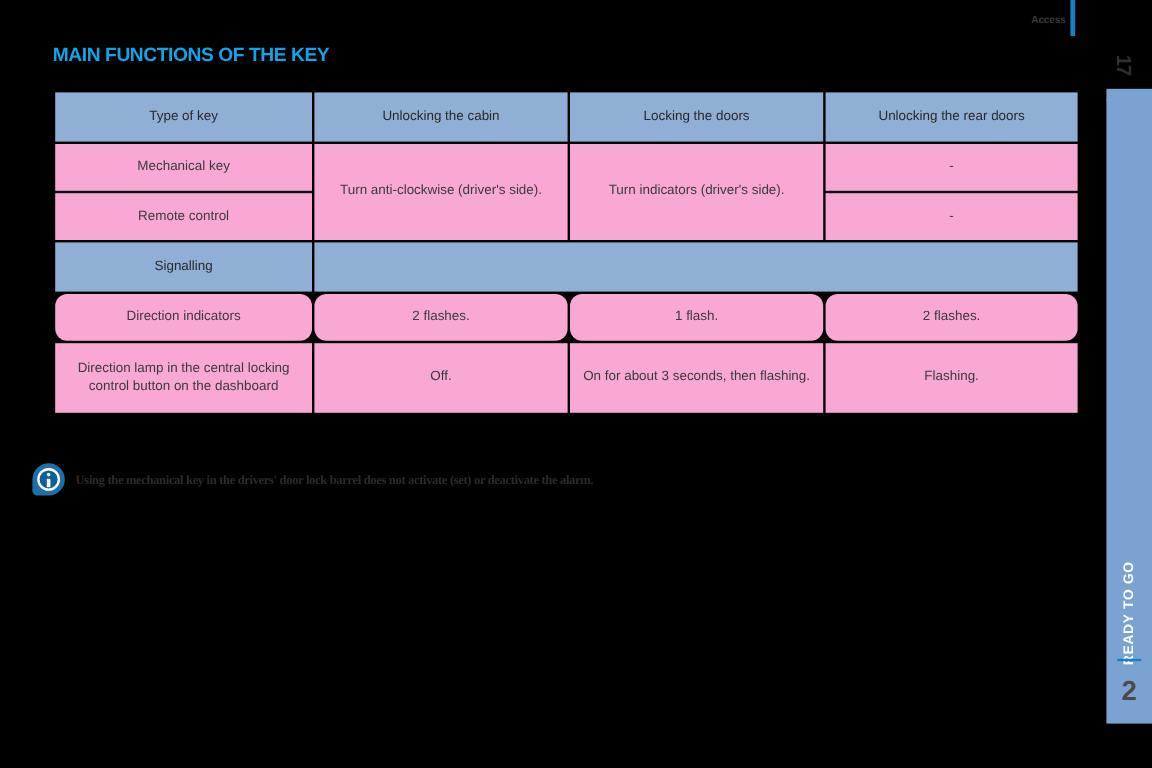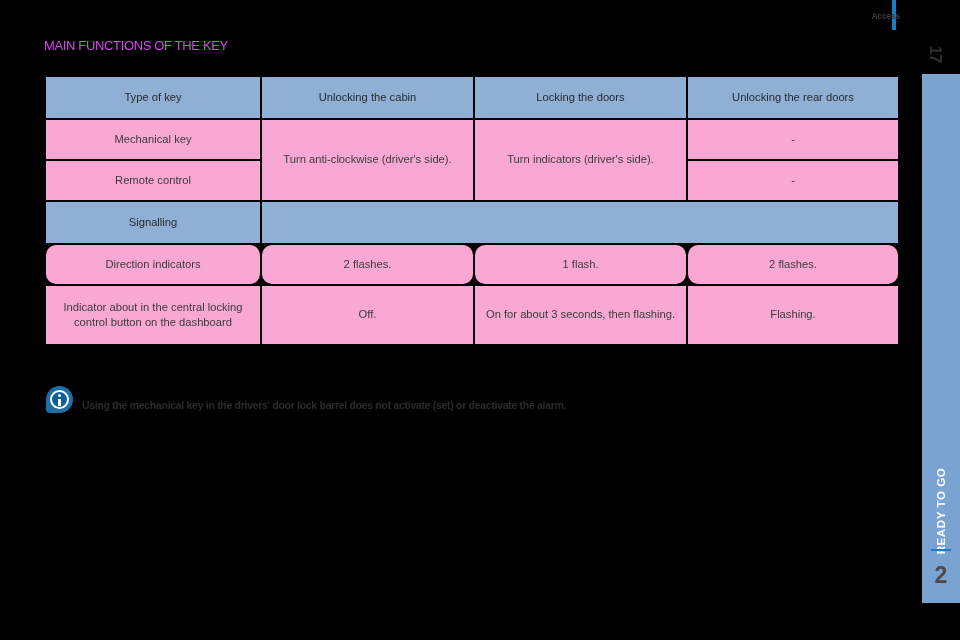--- a/index.html
+++ b/index.html
@@ -19,21 +19,21 @@
   #page {
     position: absolute;
     left: 0; top: 0;
     width: 960px; height: 640px;
     background: #000000;
   }
 
   
   #runhead {
     position: absolute;
-    right: 60px;
+    right: 72px;
     top: 11px;
     font-size: 8.5px;
     font-weight: bold;
     color: #3a3a3a;
     letter-spacing: -0.2px;
     white-space: nowrap;
     text-align: right;
   }
   #runhead-rule {
     position: absolute;
@@ -63,23 +63,23 @@
     color: #2f2f2f;
     white-space: nowrap;
     letter-spacing: -1px;
   }
 
   
   #section-title {
     position: absolute;
     left: 44px;
     top: 38px;
-    font-size: 13px;
-    font-weight: normal;
-    color: #d946ef;
+    font-size: 16px;
+    font-weight: bold;
+    color: #0ea5e9;
     letter-spacing: -0.35px;
     white-space: nowrap;
     -webkit-font-smoothing: none;
   }
 
   
   #key-table {
     position: absolute;
     left: 44px;
     top: 75px;
@@ -112,25 +112,26 @@
   tr.hdr-row th { height: 41px; }
   tr.r-mech td  { height: 39px; }
   tr.r-rem  td  { height: 39px; margin-top: 40px; }
   tr.r-sig  td  { height: 41px; }
   tr.r-dir  td  { height: 39px; border-radius: 10px; }
   tr.r-lamp td  { height: 58px; }
 
   
   #note {
     position: absolute;
-    left: 46px;
+    left: 27px;
     top: 386px;
     display: flex;
-    align-items: flex-end;
+    align-items: center;
     gap: 9px;
+    font-family: Liberation Serif, serif;
   }
   #note-icon {
     flex: 0 0 auto;
     width: 27px;
     height: 27px;
     position: relative;
   }
   #note-icon .shield {
     position: absolute;
     left: 0; top: 0;
@@ -277,21 +278,21 @@
         <td class="hdr">Signalling</td>
         <td class="hdr" colspan="3"></td>
       </tr>
       <tr class="r-dir">
         <td>Direction indicators</td>
         <td>2 flashes.</td>
         <td>1 flash.</td>
         <td>2 flashes.</td>
       </tr>
       <tr class="r-lamp">
-        <td>Indicator about in the central locking control button on the dashboard</td>
+        <td>Direction lamp in the central locking control button on the dashboard</td>
         <td>Off.</td>
         <td>On for about 3 seconds, then flashing.</td>
         <td>Flashing.</td>
       </tr>
     </tbody>
   </table>
 
   <div id="note">
     <div id="note-icon">
       <div class="shield"></div>

